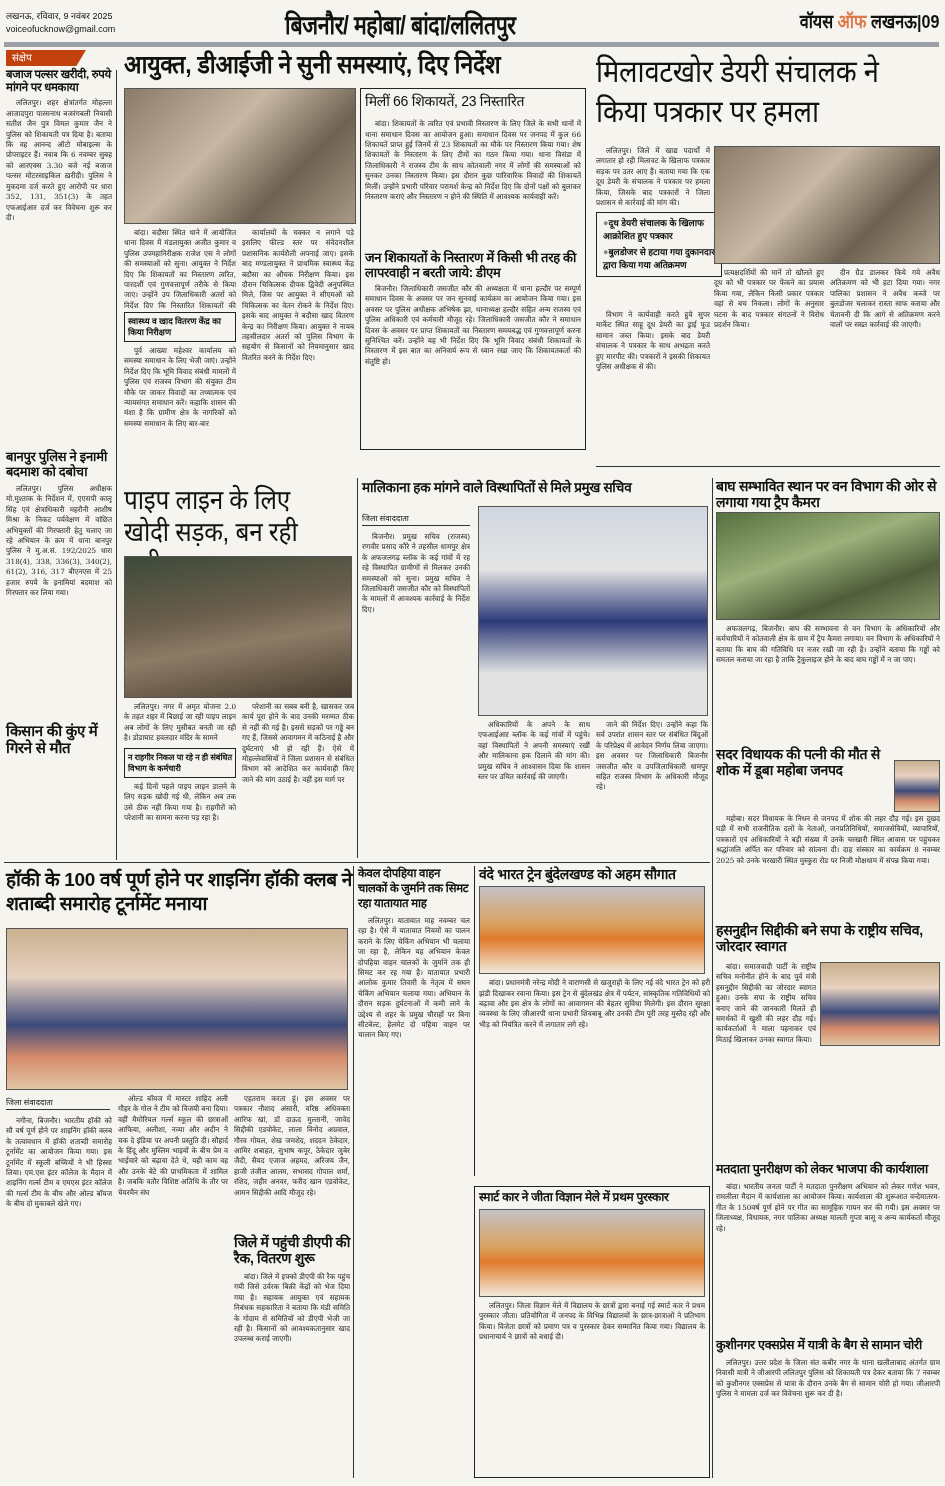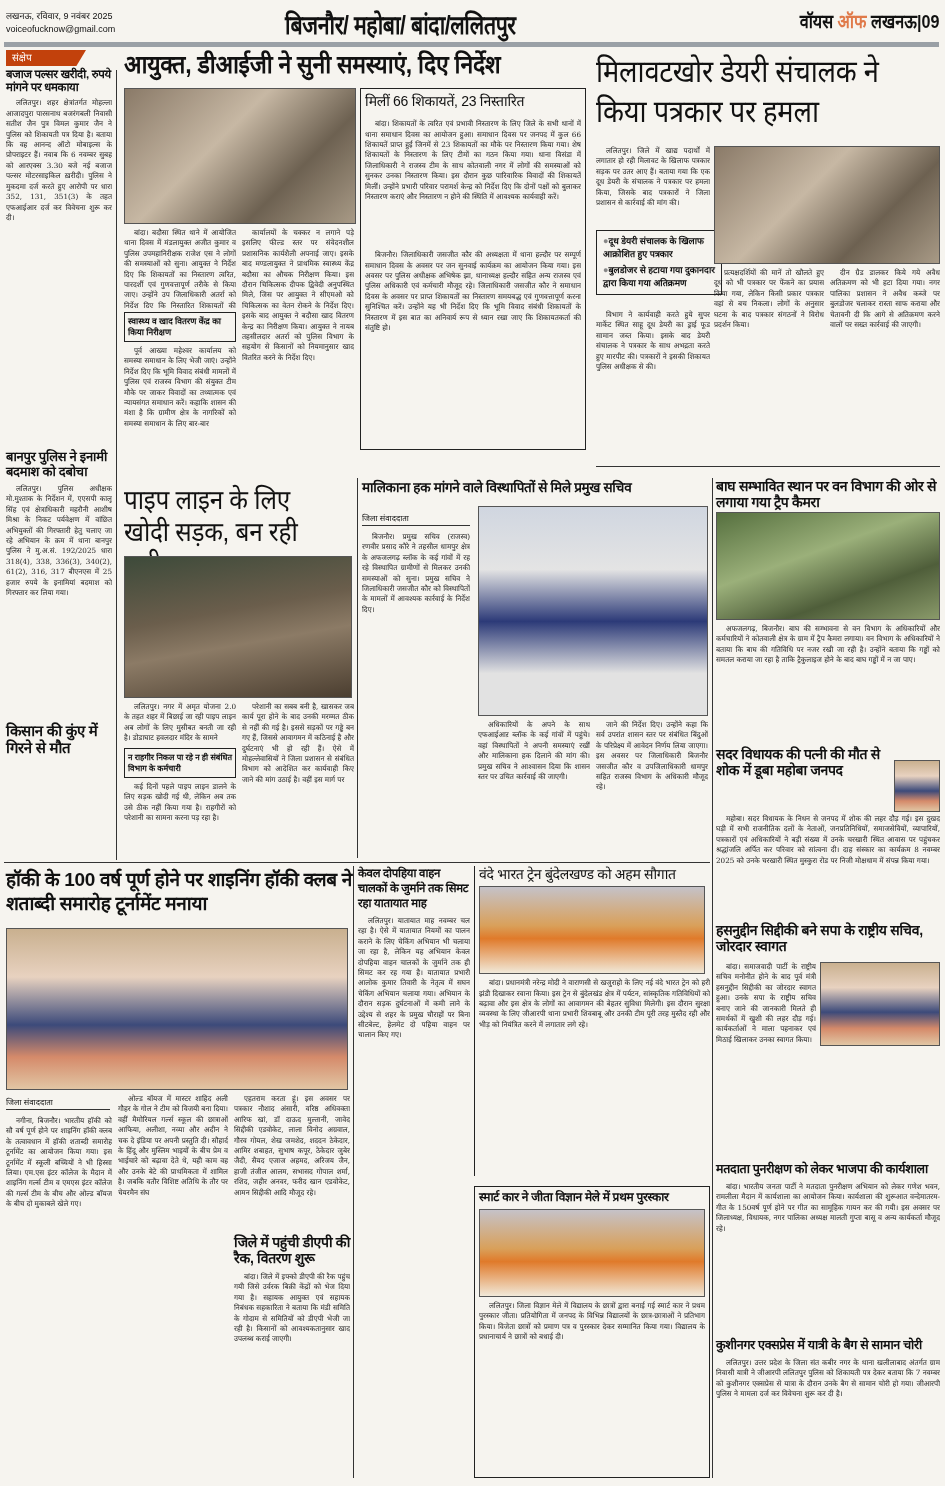--- a/index.html
+++ b/index.html
@@ -77,32 +77,33 @@
   <div class="body" style="height:240px;">
       <p>कार्यालयों के चक्कर न लगाने पड़े इसलिए फील्ड स्तर पर संवेदनशील प्रशासनिक कार्यशैली अपनाई जाए। इसके बाद मण्डलायुक्त ने प्राथमिक स्वास्थ्य केंद्र बदौसा का औचक निरीक्षण किया। इस दौरान चिकित्सक दीपक द्विवेदी अनुपस्थित मिले, जिस पर आयुक्त ने सीएमओ को चिकित्सक का वेतन रोकने के निर्देश दिए। इसके बाद आयुक्त ने बदौसा खाद वितरण केन्द्र का निरीक्षण किया। आयुक्त ने नायब तहसीलदार अतर्रा को पुलिस विभाग के सहयोग से किसानों को नियमानुसार खाद वितरित करने के निर्देश दिए।</p>
     </div>
 </div>
 
 <div class="abs boxed" style="left:360px;top:88px;width:226px;height:362px;padding:4px;">
   <div class="head light" style="font-size:14px;">मिलीं 66 शिकायतें, 23 निस्तारित</div>
   <div class="body" style="height:128px;margin-top:10px;">
       <p>बांदा। शिकायतों के त्वरित एवं प्रभावी निस्तारण के लिए जिले के सभी थानों में थाना समाधान दिवस का आयोजन हुआ। समाधान दिवस पर जनपद में कुल 66 शिकायतें प्राप्त हुईं जिनमें से 23 शिकायतों का मौके पर निस्तारण किया गया। शेष शिकायतों के निस्तारण के लिए टीमों का गठन किया गया। थाना विसंडा में जिलाधिकारी ने राजस्व टीम के साथ कोतवाली नगर में लोगों की समस्याओं को सुनकर उनका निस्तारण किया। इस दौरान कुछ पारिवारिक विवादों की शिकायतें मिलीं। उन्होंने प्रभारी परिवार परामर्श केन्द्र को निर्देश दिए कि दोनों पक्षों को बुलाकर निस्तारण कराएं और निस्तारण न होने की स्थिति में आवश्यक कार्यवाही करें।</p>
     </div>
+  <div class="head" style="font-size:13px;margin-top:4px;">जन शिकायतों के निस्तारण में किसी भी तरह की लापरवाही न बरती जाये: डीएम</div>
   <div class="body" style="height:150px;margin-top:3px;">
       <p>बिजनौर। जिलाधिकारी जसजीत कौर की अध्यक्षता में थाना हल्दौर पर सम्पूर्ण समाधान दिवस के अवसर पर जन सुनवाई कार्यक्रम का आयोजन किया गया। इस अवसर पर पुलिस अधीक्षक अभिषेक झा, थानाध्यक्ष हल्दौर सहित अन्य राजस्व एवं पुलिस अधिकारी एवं कर्मचारी मौजूद रहे। जिलाधिकारी जसजीत कौर ने समाधान दिवस के अवसर पर प्राप्त शिकायतों का निस्तारण समयबद्ध एवं गुणवत्तापूर्ण करना सुनिश्चित करें। उन्होंने यह भी निर्देश दिए कि भूमि विवाद संबंधी शिकायतों के निस्तारण में इस बात का अनिवार्य रूप से ध्यान रखा जाए कि शिकायतकर्ता की संतुष्टि हो।</p>
     </div>
 </div>
 
 <div class="abs head light" style="left:596px;top:52px;width:345px;font-size:31px;line-height:40px;transform:scaleX(0.88);transform-origin:left;">मिलावटखोर डेयरी संचालक ने किया पत्रकार पर हमला</div>
 <div class="abs" style="left:596px;top:146px;width:114px;">
   <div class="body" style="height:78px;">
       <p>ललितपुर। जिले में खाद्य पदार्थों में लगातार हो रही मिलावट के खिलाफ पत्रकार सड़क पर उतर आए हैं। बताया गया कि एक दूध डेयरी के संचालक ने पत्रकार पर हमला किया, जिसके बाद पत्रकारों ने जिला प्रशासन से कार्रवाई की मांग की।</p>
     </div>
 </div>
-<div class="abs bullet-box" style="left:596px;top:230px;width:126px;">
+<div class="abs bullet-box" style="left:596px;top:212px;width:126px;">
   <div><span class="dot">●</span><span>दूध डेयरी संचालक के खिलाफ आक्रोशित हुए पत्रकार</span></div>
   <div style="margin-top:3px;"><span class="dot">●</span><span>बुलडोजर से हटाया गया दुकानदार द्वारा किया गया अतिक्रमण</span></div>
 </div>
 <div class="abs photo" style="left:714px;top:146px;width:226px;height:118px;"></div>
 <div class="abs" style="left:596px;top:310px;width:114px;">
   <div class="body" style="height:150px;">
       <p>विभाग ने कार्यवाही करते हुये सुपर मार्केट स्थित साहू दूध डेयरी का ड्राई फूड सामान जब्त किया। इसके बाद डेयरी संचालक ने पत्रकार के साथ अभद्रता करते हुए मारपीट की। पत्रकारों ने इसकी शिकायत पुलिस अधीक्षक से की।</p>
     </div>
 </div>
 <div class="abs" style="left:714px;top:268px;width:110px;">
@@ -224,21 +225,21 @@
 <div class="abs vrule" style="left:353px;top:866px;height:612px;"></div>
 
 <div class="abs head light" style="left:358px;top:866px;width:112px;font-size:11.5px;line-height:15px;font-weight:bold;">केवल दोपहिया वाहन चालकों के जुर्माने तक सिमट रहा यातायात माह</div>
 <div class="abs" style="left:358px;top:916px;width:112px;">
   <div class="body" style="height:562px;">
       <p>ललितपुर। यातायात माह नवम्बर चल रहा है। ऐसे में यातायात नियमों का पालन कराने के लिए चेकिंग अभियान भी चलाया जा रहा है, लेकिन यह अभियान केवल दोपहिया वाहन चालकों के जुर्माने तक ही सिमट कर रह गया है। यातायात प्रभारी आलोक कुमार तिवारी के नेतृत्व में सघन चेकिंग अभियान चलाया गया। अभियान के दौरान सड़क दुर्घटनाओं में कमी लाने के उद्देश्य से शहर के प्रमुख चौराहों पर बिना सीटबेल्ट, हेलमेट दो पहिया वाहन पर चालान किए गए।</p>
     </div>
 </div>
 
 <div class="abs" style="left:474px;top:866px;width:236px;height:310px;border-left:1.5px solid #222;padding-left:4px;">
-  <div class="head light" style="font-size:14px;font-weight:normal;">वंदे भारत ट्रेन बुंदेलखण्ड को अहम सौगात</div>
+  <div class="head light" style="font-size:14px;font-weight:bold;">वंदे भारत ट्रेन बुंदेलखण्ड को अहम सौगात</div>
   <div class="photo orange" style="width:226px;height:88px;margin-top:4px;"></div>
   <div class="body" style="height:190px;margin-top:4px;">
       <p>बांदा। प्रधानमंत्री नरेन्द्र मोदी ने वाराणसी से खजुराहो के लिए नई वंदे भारत ट्रेन को हरी झंडी दिखाकर रवाना किया। इस ट्रेन से बुंदेलखंड क्षेत्र में पर्यटन, सांस्कृतिक गतिविधियों को बढ़ावा और इस क्षेत्र के लोगों का आवागमन की बेहतर सुविधा मिलेगी। इस दौरान सुरक्षा व्यवस्था के लिए जीआरपी थाना प्रभारी शिवबाबू और उनकी टीम पूरी तरह मुस्तैद रही और भीड़ को नियंत्रित करने में लगातार लगे रहे।</p>
     </div>
 </div>
 
 <div class="abs boxed" style="left:474px;top:1186px;width:236px;height:292px;padding:4px;">
   <div class="head light" style="font-size:12px;font-weight:bold;white-space:nowrap;">स्मार्ट कार ने जीता विज्ञान मेले में प्रथम पुरस्कार</div>
   <div class="photo orange" style="width:226px;height:88px;margin-top:4px;"></div>
   <div class="body" style="height:170px;margin-top:4px;">

